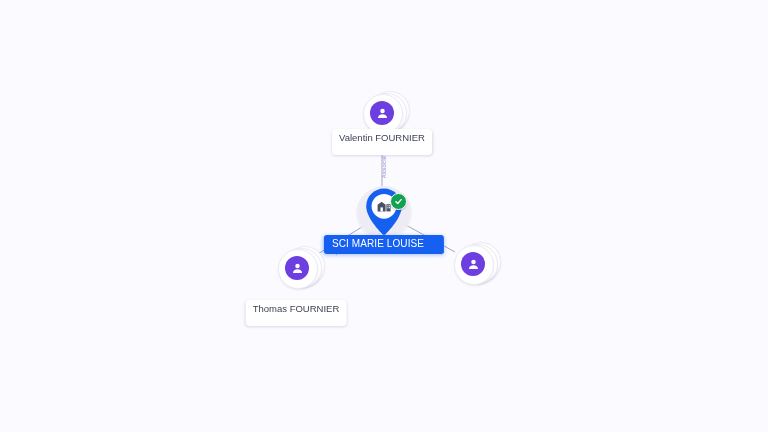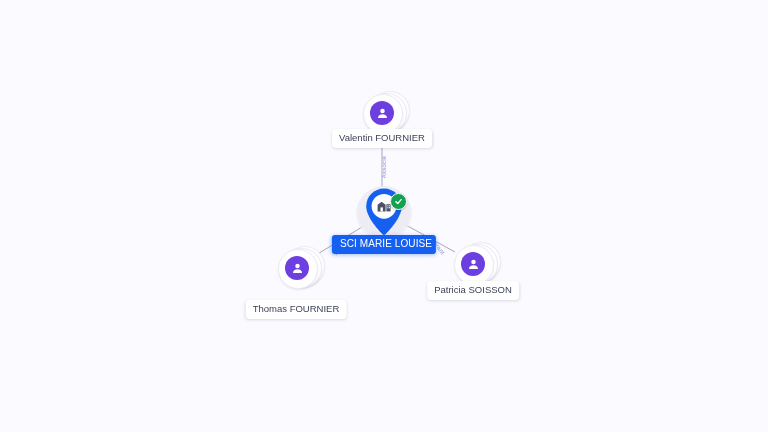--- a/index.html
+++ b/index.html
@@ -123,30 +123,30 @@
   }
 
   
   .name-label {
     position: absolute;
     transform: translateX(-50%);
     background: #ffffff;
     color: #3d4257;
     font-size: 9.5px;
     line-height: 1;
-    padding: 4px 7px 5px 7px;
+    padding: 4px 7px 12px 7px;
     border-radius: 4px;
     white-space: nowrap;
     box-shadow: 0 1px 3px rgba(60,60,110,0.18);
   }
   .name-label.primary {
     background: #1560f0;
     color: #ffffff;
     font-size: 10px;
-    padding: 4px 4px 5px 8px;
+    padding: 4px 20px 5px 8px;
     border-radius: 3px;
     box-shadow: 0 1px 4px rgba(21,96,240,0.38);
     letter-spacing: 0.1px;
   }
 </style>
 </head>
 <body style="background: rgb(251, 251, 255);">
 
 <div id="graph-canvas">
 
@@ -223,15 +223,14 @@
       <div class="card c2"></div>
       <div class="card c1"></div>
       <div class="avatar-disc">
         <svg width="15" height="15" viewBox="0 0 24 24" fill="#ffffff">
           <circle cx="12" cy="8" r="3.6"></circle>
           <path d="M4.8 19.2c0-3.8 3.2-5.9 7.2-5.9s7.2 2.1 7.2 5.9z"></path>
         </svg>
       </div>
     </div>
   </div>
-  <div class="name-label" style="left:473px; top:281px;">Patricia SOISSON</div>
 
 </div>
 
 </body></html>

